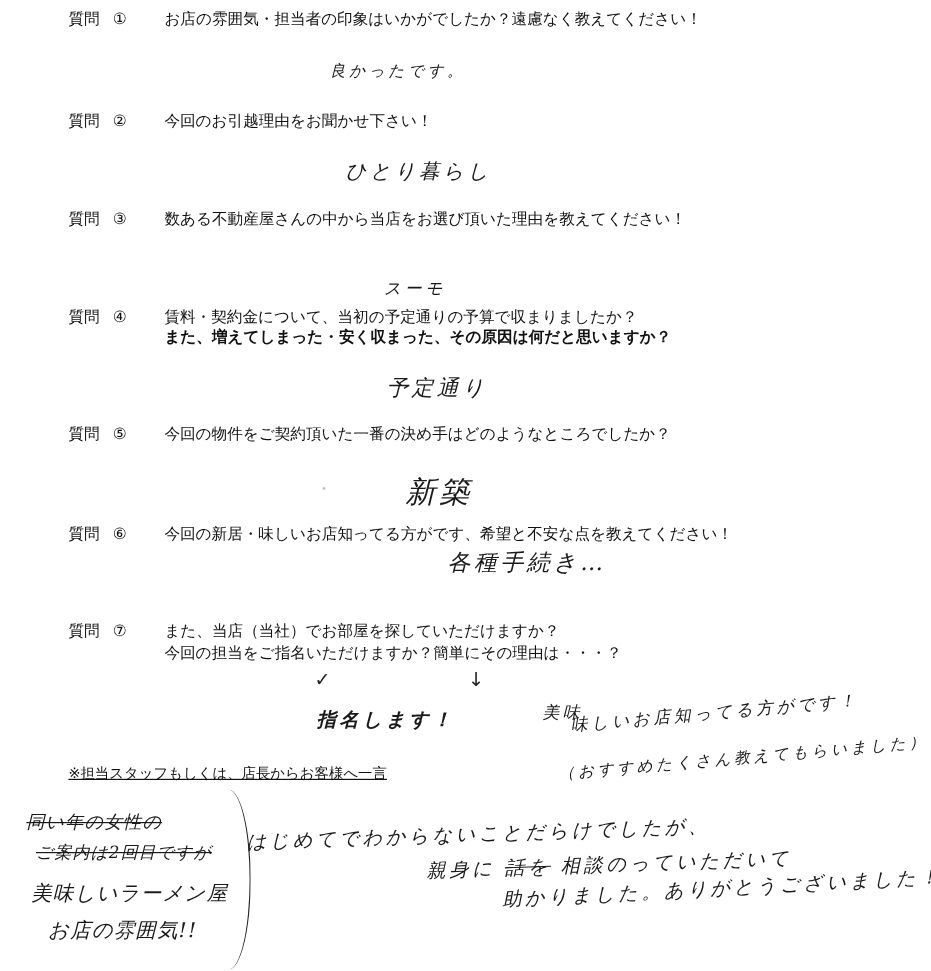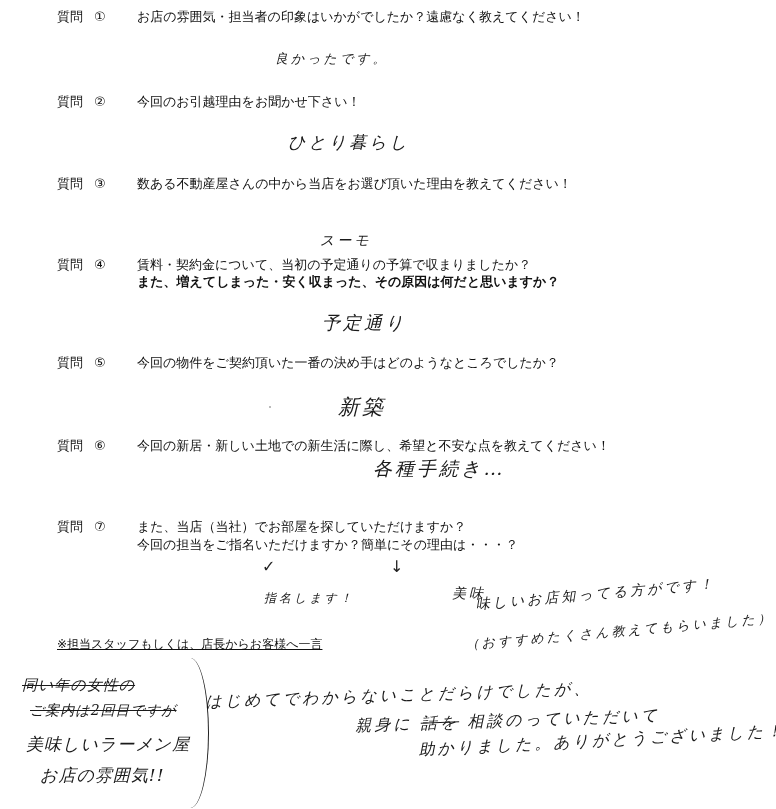--- a/index.html
+++ b/index.html
@@ -50,38 +50,38 @@
   <span class="text" style="top:17px;font-weight:bold;">また、増えてしまった・安く収まった、その原因は何だと思いますか？</span>
 </div>
 <div class="hw" style="left:322px; top:311px; font-size:18px;">予定通り</div>
 
 <div class="q" style="top:354px;">
   <span class="label">質問</span>
   <span class="num">⑤</span>
   <span class="text">今回の物件をご契約頂いた一番の決め手はどのようなところでしたか？</span>
 </div>
 <div class="dot"></div>
-<div class="hw" style="left:338px; top:393px; font-size:21px;">新築</div>
+<div class="hw" style="left:338px; top:393px; font-size:25px;">新築</div>
 
 <div class="q" style="top:437px;">
   <span class="label">質問</span>
   <span class="num">⑥</span>
-  <span class="text">今回の新居・新しい土地での新生活に際し、希望と不安な点を教えてください！</span>
+  <span class="text">今回の新居・味しいお店知ってる方がです、希望と不安な点を教えてください！</span>
 </div>
 <div class="hw" style="left:336px; top:456px; font-size:19px;margin-left:37px;">各種手続き…</div>
 
 <div class="q" style="top:518px; height:40px;">
   <span class="label">質問</span>
   <span class="num">⑦</span>
   <span class="text">また、当店（当社）でお部屋を探していただけますか？</span>
   <span class="text" style="top:18px;">今回の担当をご指名いただけますか？簡単にその理由は・・・？</span>
 </div>
 <div class="arrow" style="left:262px; top:557px;">✓</div>
 <div class="arrow" style="left:390px; top:557px;">↓</div>
-<div class="hw" style="left:264px; top:590px; font-size:12px;">指名します！</div>
+<div class="hw" style="left:264px; top:590px; font-size:16px;font-weight:bold;">指名します！</div>
 <div class="hw" style="left:452px; top:585px; font-size:14px;">美味</div>
 <div class="hw" style="left:475px; top:596px; font-size:14px; transform:rotate(-5deg); transform-origin:left top;">味しいお店知ってる方がです！</div>
 <div class="hw" style="left:465px; top:636px; font-size:13px; transform:rotate(-5deg); transform-origin:left top;">（おすすめたくさん教えてもらいました）</div>
 
 <div class="note-title">※担当スタッフもしくは、店長からお客様へ一言</div>
 
 <div class="hw" style="left:22px; top:676px; font-size:15px; letter-spacing:1px;"><span class="strike">同い年の女性の</span></div>
 <div class="hw" style="left:30px; top:702px; font-size:14px; letter-spacing:1px;"><span class="strike">ご案内は2回目ですが</span></div>
 <div class="hw" style="left:26px; top:733px; font-size:17px; letter-spacing:1px;">美味しいラーメン屋</div>
 <div class="hw" style="left:40px; top:764px; font-size:17px; letter-spacing:1px;">お店の雰囲気!!</div>

